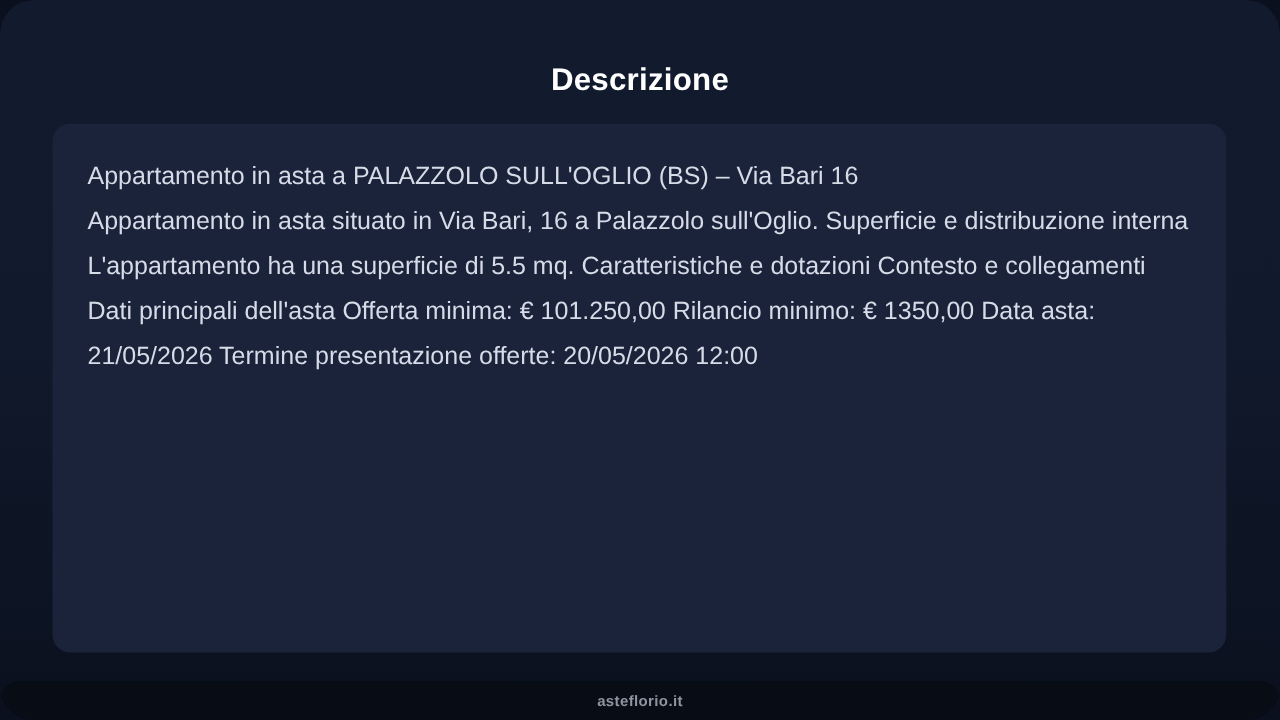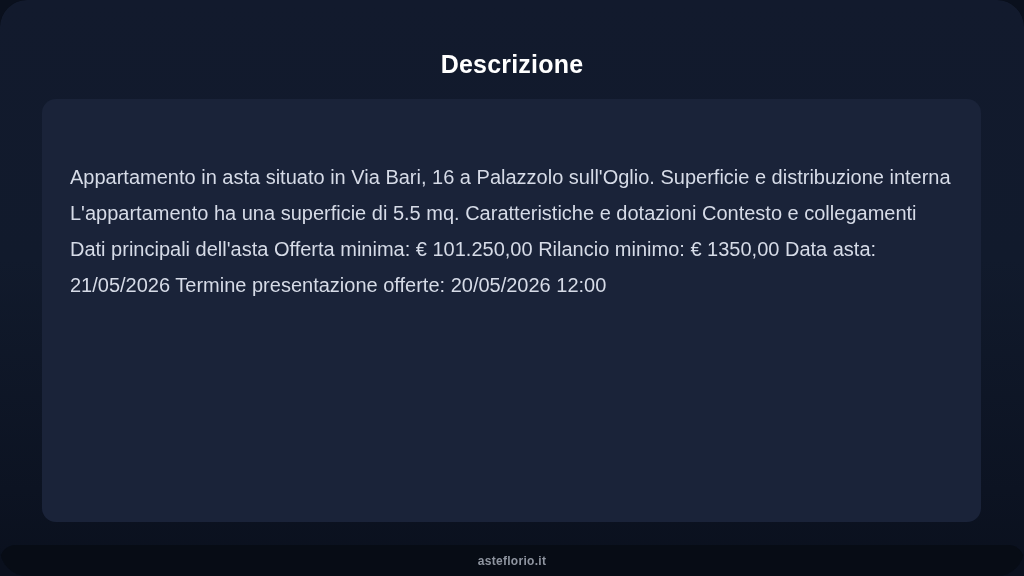--- a/index.html
+++ b/index.html
@@ -56,21 +56,21 @@
 </style>
 </head>
 <body>
 
 <div class="stage">
 
   <h1 class="title">Descrizione</h1>
 
   <section class="card">
     <p class="card-text">
-      <br>
+      <span>Appartamento in asta a PALAZZOLO SULL'OGLIO (BS) – Via Bari 16</span><br>
       <span>Appartamento in asta situato in Via Bari, 16 a Palazzolo sull'Oglio. Superficie e distribuzione interna L'appartamento ha una superficie di 5.5 mq. Caratteristiche e dotazioni Contesto e collegamenti Dati principali dell'asta Offerta minima: € 101.250,00 Rilancio minimo: € 1350,00 Data asta: 21/05/2026 Termine presentazione offerte: 20/05/2026 12:00</span>
     </p>
   </section>
 
   <footer class="footer">
     <span class="footer-label">asteflorio.it</span>
   </footer>
 
 </div>
 

